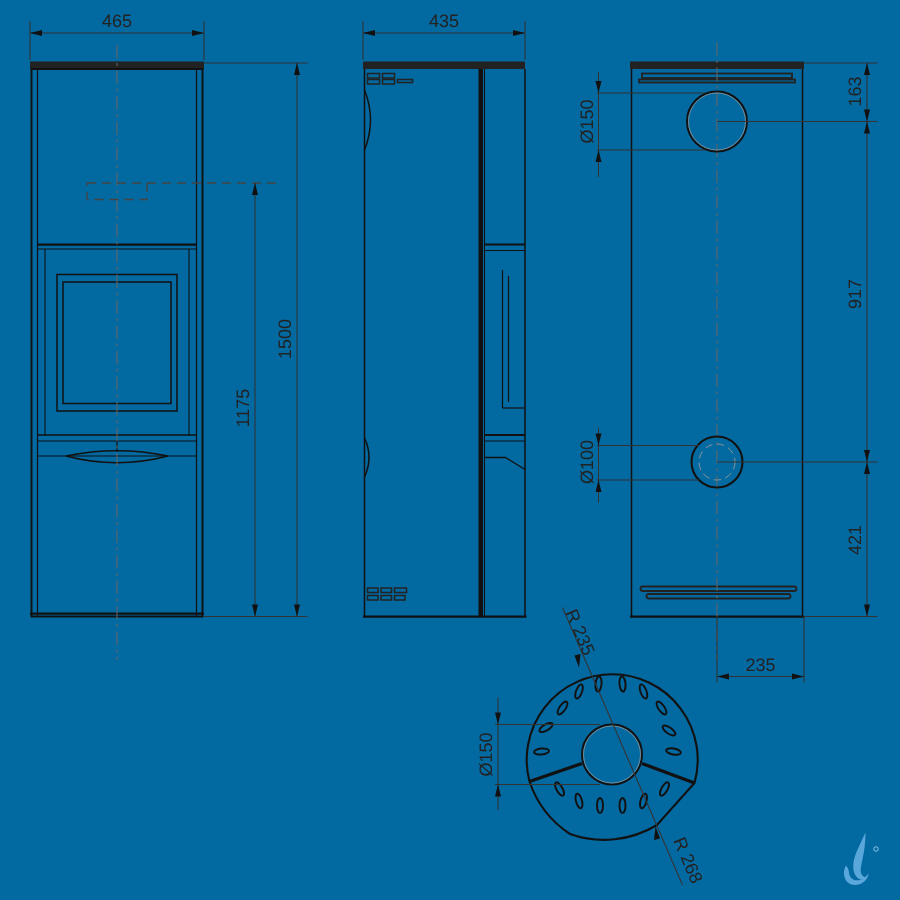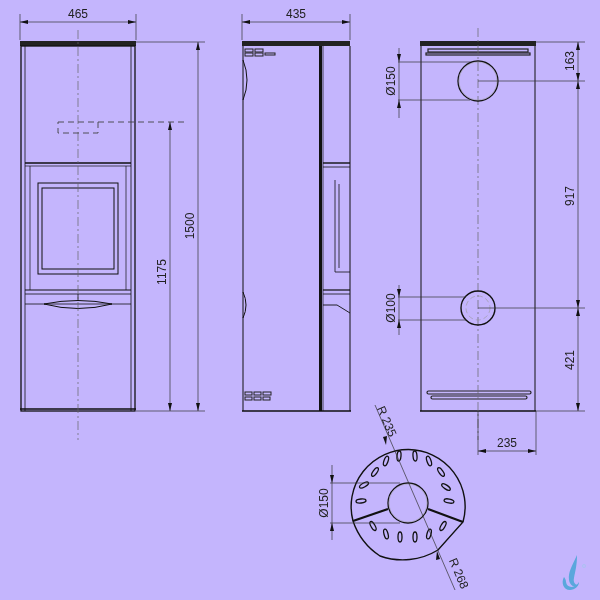--- a/index.html
+++ b/index.html
@@ -1,16 +1,16 @@
 <!DOCTYPE html>
 <html><head>
 <meta charset="utf-8">
 <style>
   html,body{margin:0;padding:0;background:#ffffff;}
-  #canvas{position:relative;width:600px;height:600px;overflow:hidden;background:#c4b5fd;text-decoration:underline;}
+  #canvas{position:relative;width:600px;height:600px;overflow:hidden;background:#0369a1;text-decoration:underline;}
   svg{position:absolute;left:0;top:0;}
   .dim{font-family:"Liberation Sans",sans-serif;font-size:12px;fill:#222;}
   .ln{stroke:#111;fill:none;}
   .thin{stroke:#333;stroke-width:0.7;fill:none;}
   .center{stroke:#666;stroke-width:0.7;stroke-dasharray:9,3,2,3;fill:none;}
   .dash{stroke:#444;stroke-width:0.9;stroke-dasharray:6,4;fill:none;}
 </style>
 </head>
 <body>
 

